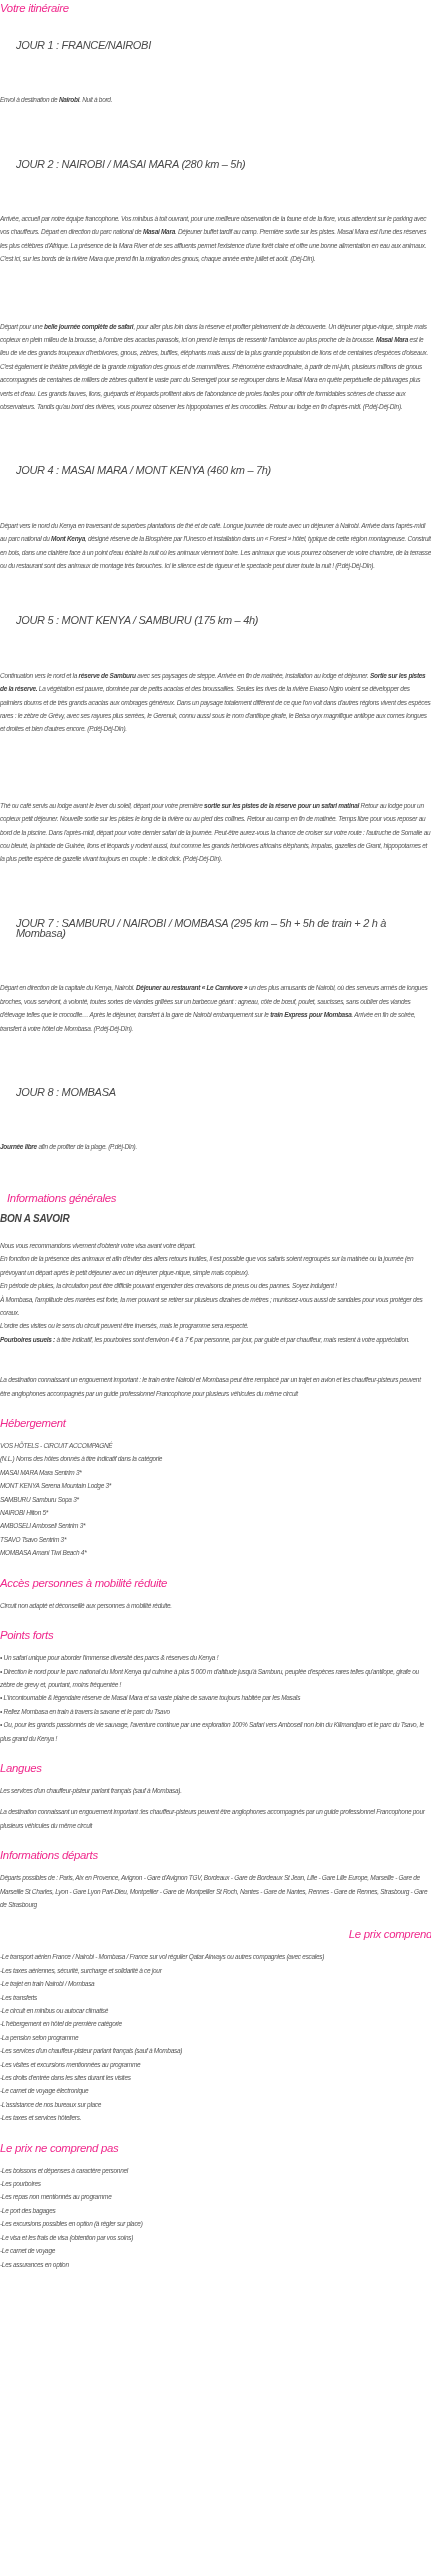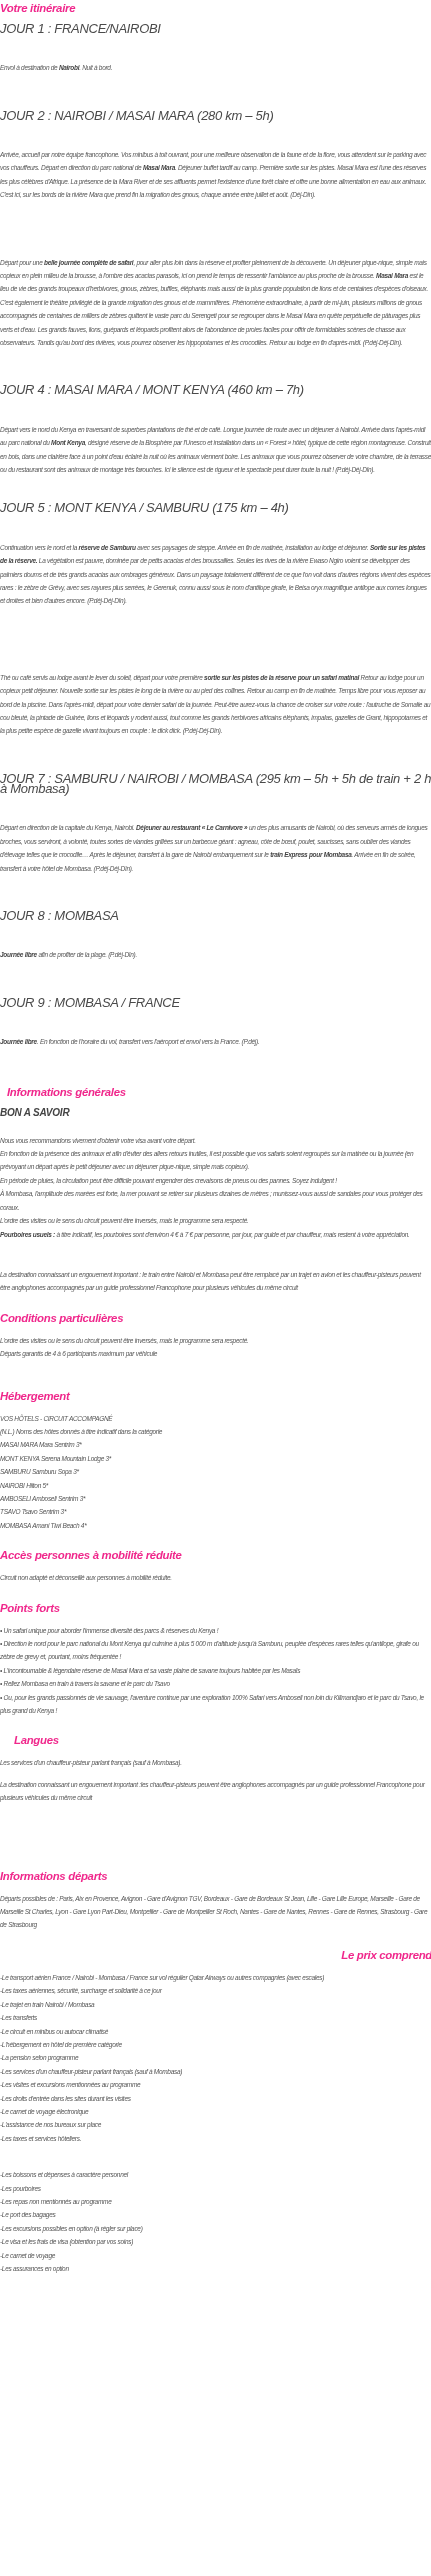--- a/index.html
+++ b/index.html
@@ -6,32 +6,32 @@
     body {
       width: 432px;
       font-family: "Liberation Sans", "DejaVu Sans", sans-serif;
       color: #4a4a4a;
       font-style: italic;
     }
     .page { padding: 0; }
     .section-title {
       color: #f0288c;
       font-size: 11.4px;
-      font-weight: bold;
+      font-weight: normal;
       font-style: italic;
       letter-spacing: -0.3px;
       margin: 0;
       line-height: 16px;
     }
     .section-title.first { margin-top: 0; }
     .day-title {
-      font-size: 13px;
+      font-size: 11px;
       letter-spacing: -0.3px;
       line-height: 10.3px;
-      margin: 0;
+      margin: 16px;
       color: #4a4a4a;
     }
     .para {
       font-size: 6.5px;
       letter-spacing: -0.3px;
       line-height: 13.4px;
       margin: 0;
       color: #555;
     }
     .para b { font-weight: bold; color: #444; }
@@ -113,52 +113,39 @@
       <div class="gap-xl"></div>
     </div>
 
     <div>
       <p class="day-title">JOUR 8 : MOMBASA</p>
       <div class="gap-l"></div>
       <p class="para"><b>Journée libre</b> afin de profiter de la plage. (P.déj-Dîn).</p>
       <div class="gap-xl"></div>
     </div>
 
-    <div>
-      <p class="day-title">JOUR 9 : MOMBASA / FRANCE</p>
-      <div class="gap-l"></div>
-      <p class="para"><b>Journée libre</b>. En fonction de l'horaire du vol, transfert vers l'aéroport et envol vers la France. (P.déj).</p>
-      <div class="gap-xl"></div>
-    </div>
 
   </section>
 
   <section>
     <h2 class="section-title" style="color: rgb(240, 40, 140); padding-left: 7px;">Informations générales</h2>
     <div class="gap-s"></div>
     <p class="subhead">BON A SAVOIR</p>
     <div class="gap-m"></div>
     <p class="list-line">Nous vous recommandons vivement d'obtenir votre visa avant votre départ.</p>
     <p class="list-line">En fonction de la présence des animaux et afin d'éviter des allers retours inutiles, il est possible que vos safaris soient regroupés sur la matinée ou la journée (en prévoyant un départ après le petit déjeuner avec un déjeuner pique-nique, simple mais copieux).</p>
     <p class="list-line">En période de pluies, la circulation peut être difficile pouvant engendrer des crevaisons de pneus ou des pannes. Soyez indulgent !</p>
     <p class="list-line">À Mombasa, l'amplitude des marées est forte, la mer pouvant se retirer sur plusieurs dizaines de mètres ; munissez-vous aussi de sandales pour vous protéger des coraux.</p>
     <p class="list-line">L'ordre des visites ou le sens du circuit peuvent être inversés, mais le programme sera respecté.</p>
     <p class="list-line"><b>Pourboires usuels :</b> à titre indicatif, les pourboires sont d'environ 4 € à 7 € par personne, par jour, par guide et par chauffeur, mais restent à votre appréciation.</p>
     <div class="gap-l"></div>
     <p class="para">La destination connaissant un engouement important : le train entre Nairobi et Mombasa peut être remplacé par un trajet en avion et les chauffeur-pisteurs peuvent être anglophones accompagnés par un guide professionnel Francophone pour plusieurs véhicules du même circuit</p>
     <div class="gap-m"></div>
   </section>
 
-  <section>
-    <h2 class="section-title" style="color: rgb(240, 40, 140);">Conditions particulières</h2>
-    <div class="gap-s"></div>
-    <p class="list-line">L'ordre des visites ou le sens du circuit peuvent être inversés, mais le programme sera respecté.</p>
-    <p class="list-line">Départs garantis de 4 à 6 participants maximum par véhicule</p>
-    <div class="gap-l"></div>
-  </section>
 
   <section>
     <h2 class="section-title" style="color: rgb(240, 40, 140);">Hébergement</h2>
     <div class="gap-s"></div>
     <p class="list-line">VOS HÔTELS - CIRCUIT ACCOMPAGNÉ</p>
     <p class="list-line">(N.L.) Noms des hôtes donnés à titre indicatif dans la catégorie</p>
     <p class="list-line">MASAI MARA Mara Sentrim 3*</p>
     <p class="list-line">MONT KENYA Serena Mountain Lodge 3*</p>
     <p class="list-line">SAMBURU Samburu Sopa 3*</p>
     <p class="list-line">NAIROBI Hilton 5*</p>
@@ -180,30 +167,30 @@
     <div class="gap-s"></div>
     <p class="list-line"><span>•</span> <span>Un safari unique pour aborder l'immense diversité des parcs &amp; réserves du Kenya !</span></p>
     <p class="list-line"><span>•</span> <span>Direction le nord pour le parc national du Mont Kenya qui culmine à plus 5 000 m d'altitude jusqu'à Samburu, peuplée d'espèces rares telles qu'antilope, girafe ou zèbre de grevy et, pourtant, moins fréquentée !</span></p>
     <p class="list-line"><span>•</span> <span>L'incontournable &amp; légendaire réserve de Masai Mara et sa vaste plaine de savane toujours habitée par les Masaïs</span></p>
     <p class="list-line"><span>•</span> <span>Reliez Mombasa en train à travers la savane et le parc du Tsavo</span></p>
     <p class="list-line"><span>•</span> <span>Ou, pour les grands passionnés de vie sauvage, l'aventure continue par une exploration 100% Safari vers Amboseli non loin du Kilimandjaro et le parc du Tsavo, le plus grand du Kenya !</span></p>
     <div class="gap-m"></div>
   </section>
 
   <section>
-    <h2 class="section-title" style="color: rgb(240, 40, 140); padding-left: 14px;">Langues</h2>
+    <h2 class="section-title" style="color: rgb(240, 40, 140);">Langues</h2>
     <div class="gap-s"></div>
     <p class="para">Les services d'un chauffeur-pisteur parlant français (sauf à Mombasa).</p>
     <div class="gap-s"></div>
     <p class="para">La destination connaissant un engouement important :les chauffeur-pisteurs peuvent être anglophones accompagnés par un guide professionnel Francophone pour plusieurs véhicules du même circuit</p>
     <div class="gap-m"></div>
   </section>
 
   <section>
-    <h2 class="section-title" style="color: rgb(240, 40, 140); margin-top: 48px;">Informations départs</h2>
+    <h2 class="section-title" style="color: rgb(240, 40, 140);">Informations départs</h2>
     <div class="gap-s"></div>
     <p class="para">Départs possibles de : Paris, Aix en Provence, Avignon - Gare d'Avignon TGV, Bordeaux - Gare de Bordeaux St Jean, Lille - Gare Lille Europe, Marseille - Gare de Marseille St Charles, Lyon - Gare Lyon Part-Dieu, Montpellier - Gare de Montpellier St Roch, Nantes - Gare de Nantes, Rennes - Gare de Rennes, Strasbourg - Gare de Strasbourg</p>
     <div class="gap-m"></div>
   </section>
 
   <section>
     <h2 class="section-title" style="color: rgb(240, 40, 140); text-align: right;">Le prix comprend</h2>
     <div class="gap-s"></div>
     <p class="list-line">-Le transport aérien France / Nairobi - Mombasa / France sur vol régulier Qatar Airways ou autres compagnies (avec escales)</p>
     <p class="list-line">-Les taxes aériennes, sécurité, surcharge et solidarité à ce jour</p>
@@ -215,20 +202,21 @@
     <p class="list-line">-Les services d'un chauffeur-pisteur parlant français (sauf à Mombasa)</p>
     <p class="list-line">-Les visites et excursions mentionnées au programme</p>
     <p class="list-line">-Les droits d'entrée dans les sites durant les visites</p>
     <p class="list-line">-Le carnet de voyage électronique</p>
     <p class="list-line">-L'assistance de nos bureaux sur place</p>
     <p class="list-line">-Les taxes et services hôteliers.</p>
     <div class="gap-m"></div>
   </section>
 
   <section>
+    <h2 class="section-title" style="color: rgb(240, 40, 140);">Le prix ne comprend pas</h2>
     <div class="gap-s"></div>
     <p class="list-line">-Les boissons et dépenses à caractère personnel</p>
     <p class="list-line">-Les pourboires</p>
     <p class="list-line">-Les repas non mentionnés au programme</p>
     <p class="list-line">-Le port des bagages</p>
     <p class="list-line">-Les excursions possibles en option (à régler sur place)</p>
     <p class="list-line">-Le visa et les frais de visa (obtention par vos soins)</p>
     <p class="list-line">-Le carnet de voyage</p>
     <p class="list-line">-Les assurances en option</p>
   </section>

